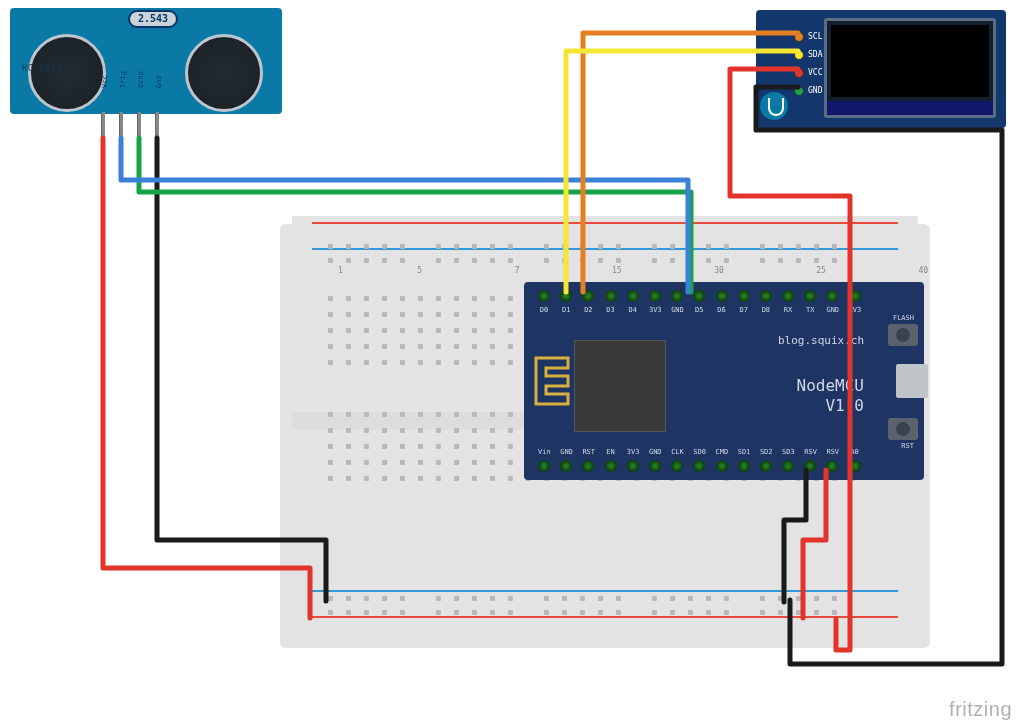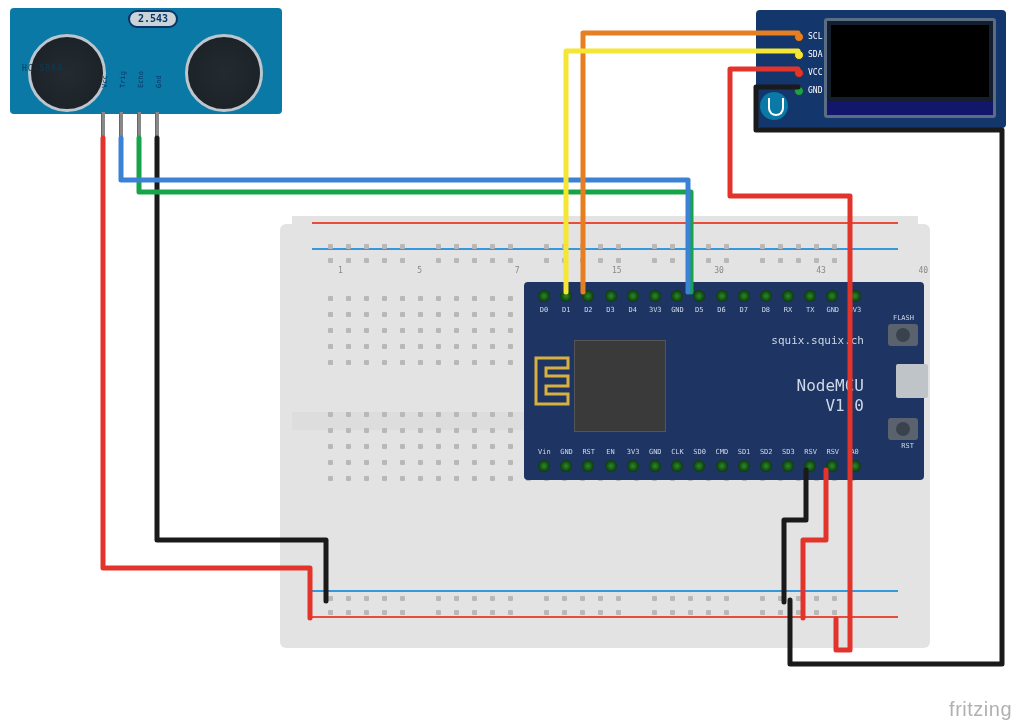--- a/index.html
+++ b/index.html
@@ -112,21 +112,21 @@
       <div class="rail-line blue"></div>
     </div>
     <div class="bb-mid">
       <div class="mid-gap"></div>
       <div class="col-nums" style="top:4px">
         <span>1</span>
         <span style="margin-left:60px">5</span>
         <span style="margin-left:78px">7</span>
         <span style="margin-left:78px">15</span>
         <span style="margin-left:78px">30</span>
-        <span style="margin-left:78px">43</span>
+        <span style="margin-left:78px">25</span>
         <span style="margin-left:78px">40</span>
       </div>
     </div>
     <div class="bb-rail bot">
       <div class="rail-line blue"></div>
       <div class="rail-line red"></div>
     </div>
   </div>
 </div>
 
@@ -567,21 +567,21 @@
       <span>TX</span>
       <span>GND</span>
       <span>3V3</span>
     </div>
   <div class="mcu-ant">
     <svg viewBox="0 0 40 60">
         <path d="M4 4 h32 v10 h-22 v8 h22 v10 h-22 v8 h22 v10 h-32 z" fill="none" stroke="#d8b040" stroke-width="3"></path>
       </svg>
   </div>
   <div class="mcu-chip"></div>
-  <div class="mcu-url">squix.squix.ch</div>
+  <div class="mcu-url">blog.squix.ch</div>
   <div class="mcu-name">NodeMCU</div>
   <div class="mcu-name2">V1.0</div>
   <div class="mcu-usb"></div>
   <div class="mcu-btn t"></div>
   <div class="mcu-btn-lbl" style="top:32px">FLASH</div>
   <div class="mcu-btn b"></div>
   <div class="mcu-btn-lbl" style="top:160px">RST</div>
   <div class="mcu-row bot" id="mcu-bot">
       <div class="mcu-pin"></div>
       <div class="mcu-pin"></div>

